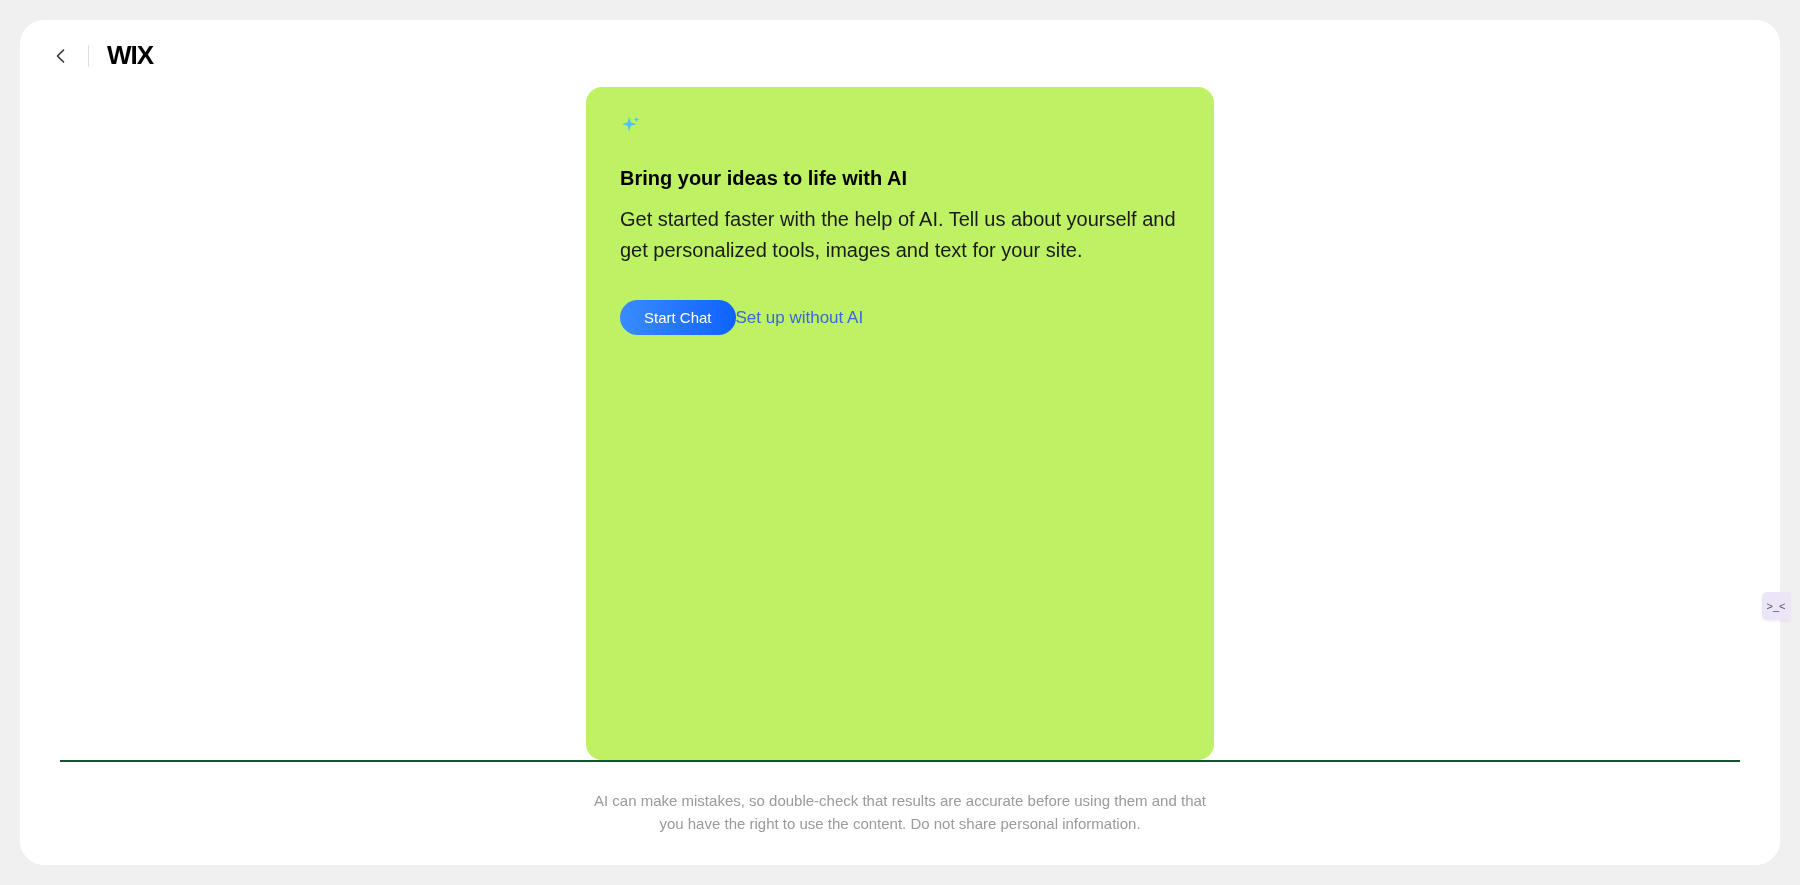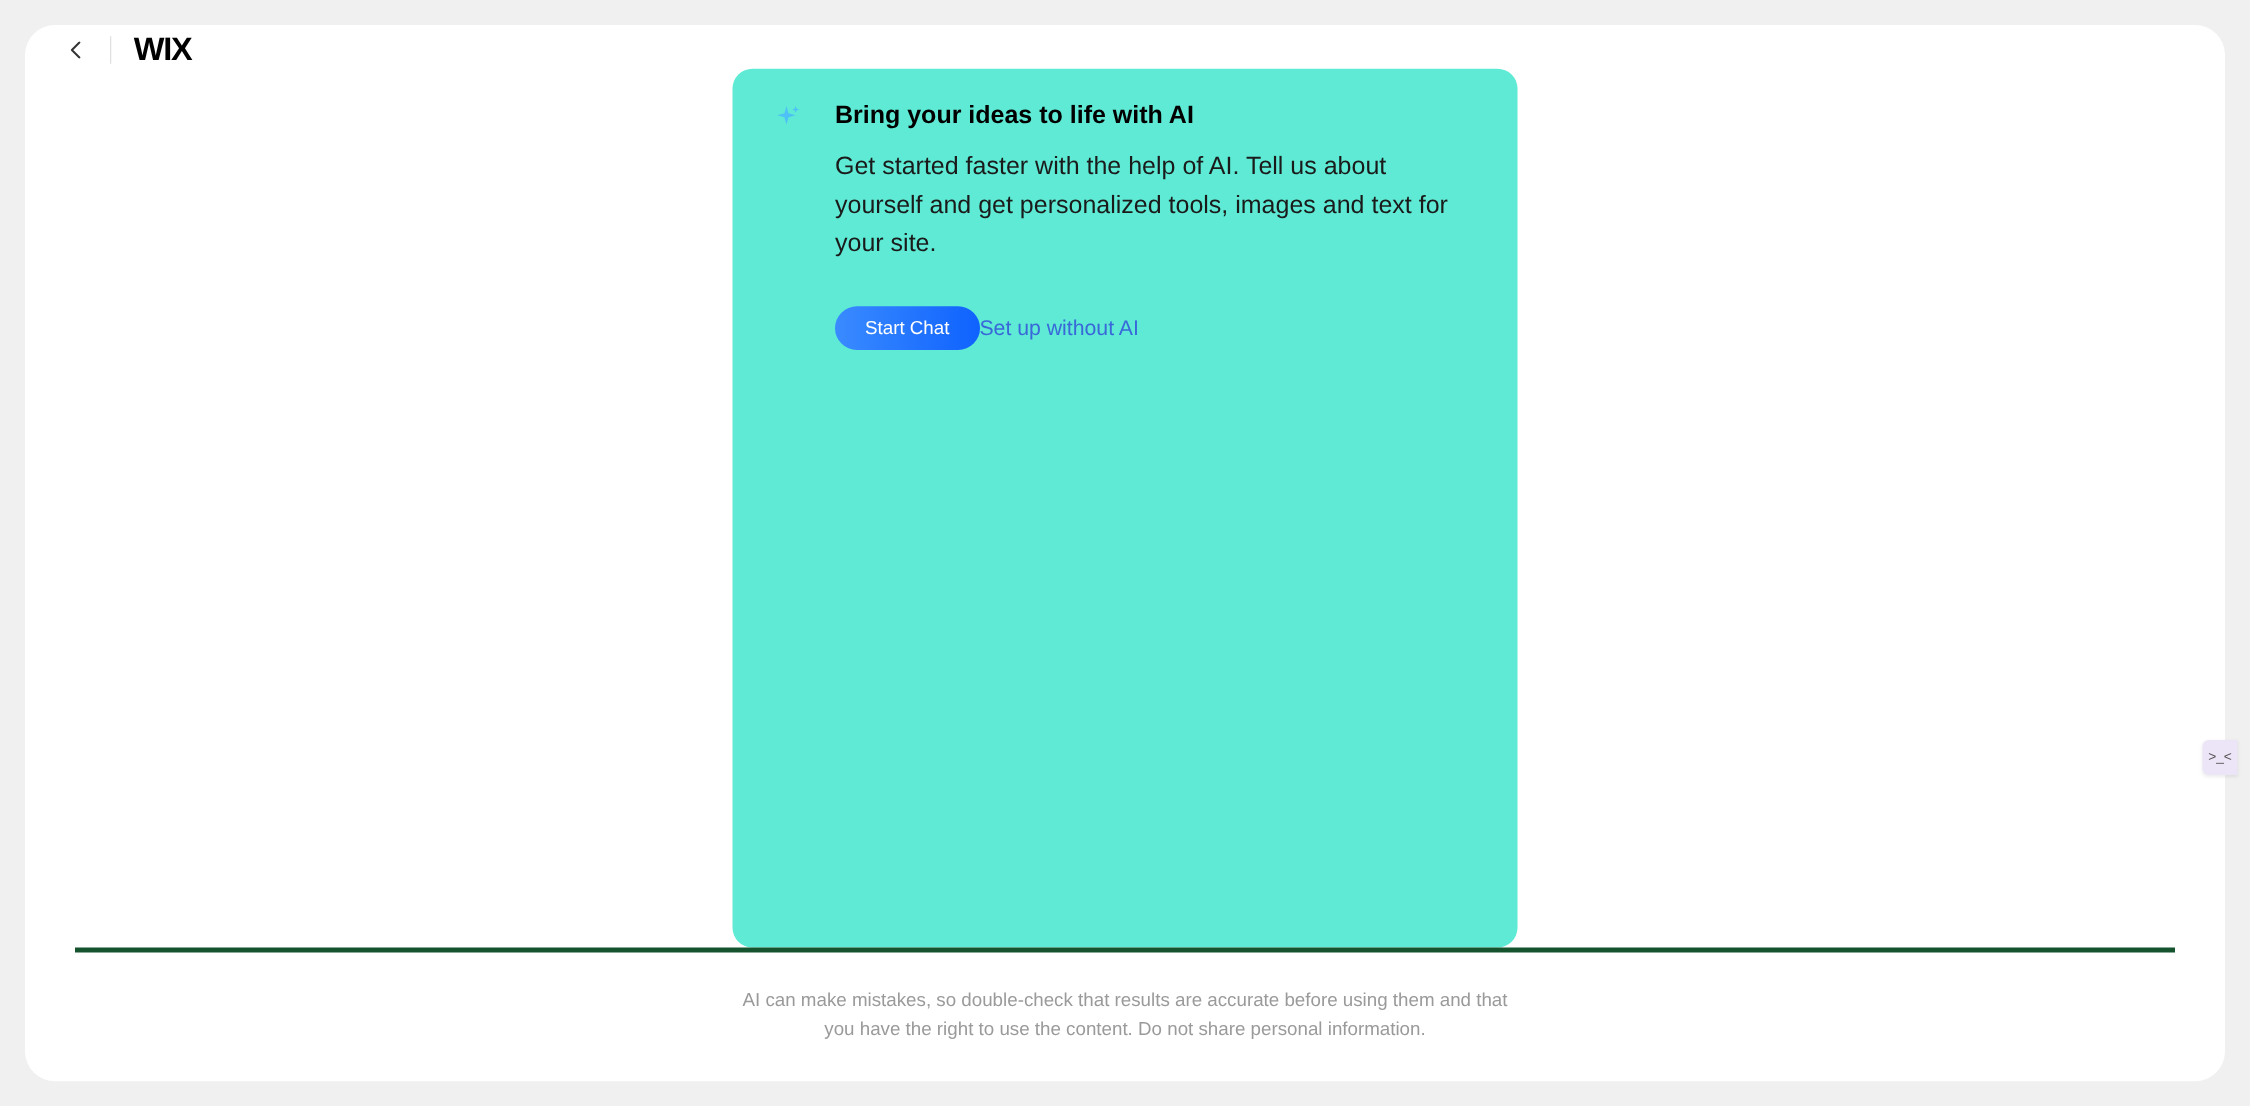--- a/index.html
+++ b/index.html
@@ -20,21 +20,21 @@
       border-radius: 24px;
       width: 100%;
       height: 100%;
       position: relative;
       display: flex;
       flex-direction: column;
     }
     .header {
       display: flex;
       align-items: center;
-      padding: 4px 30px;
+      padding: 20px 30px;
       gap: 18px;
     }
     .back-button {
       width: 20px;
       height: 20px;
       display: flex;
       align-items: center;
       justify-content: center;
       cursor: pointer;
       color: #333;
@@ -51,26 +51,27 @@
       color: #000;
     }
     .content-area {
       flex: 1;
       display: flex;
       justify-content: center;
       padding-top: 0;
     }
     .ai-card {
       width: 628px;
-      background: #5eead4;
+      background: #bef264;
       border-radius: 16px;
       padding: 26px 34px 30px 34px;
       display: flex;
       gap: 26px;
       margin-top: -4px;
+      flex-direction: column;
     }
     .ai-icon {
       flex-shrink: 0;
       margin-top: 2px;
     }
     .ai-card-body {
       flex: 1;
     }
     .ai-title {
       font-size: 20px;
@@ -99,21 +100,21 @@
       cursor: pointer;
     }
     .btn-link {
       background: none;
       border: none;
       color: #3968d9;
       font-size: 17px;
       cursor: pointer;
     }
     .footer {
-      border-top: 4px solid #14532d;
+      border-top: 2px solid #14532d;
       margin: 0 40px;
       padding: 28px 0 30px 0;
       text-align: center;
     }
     .footer-text {
       color: #9a9a9a;
       font-size: 15px;
       line-height: 1.5;
       max-width: 640px;
       margin: 0 auto;

